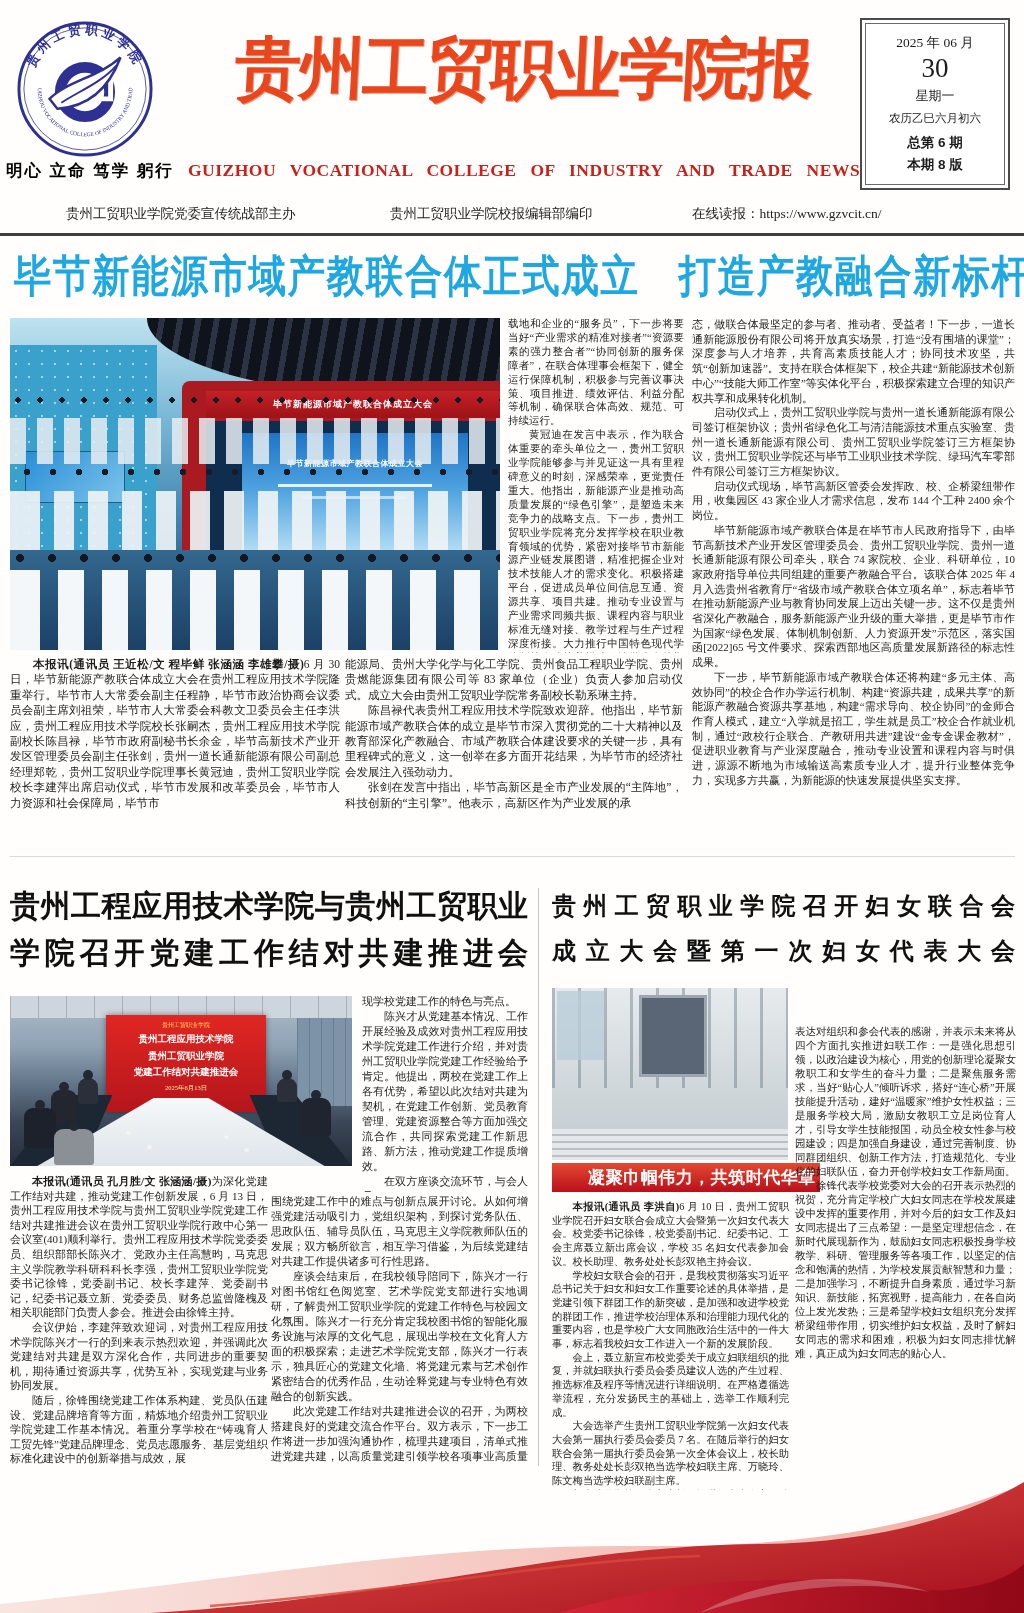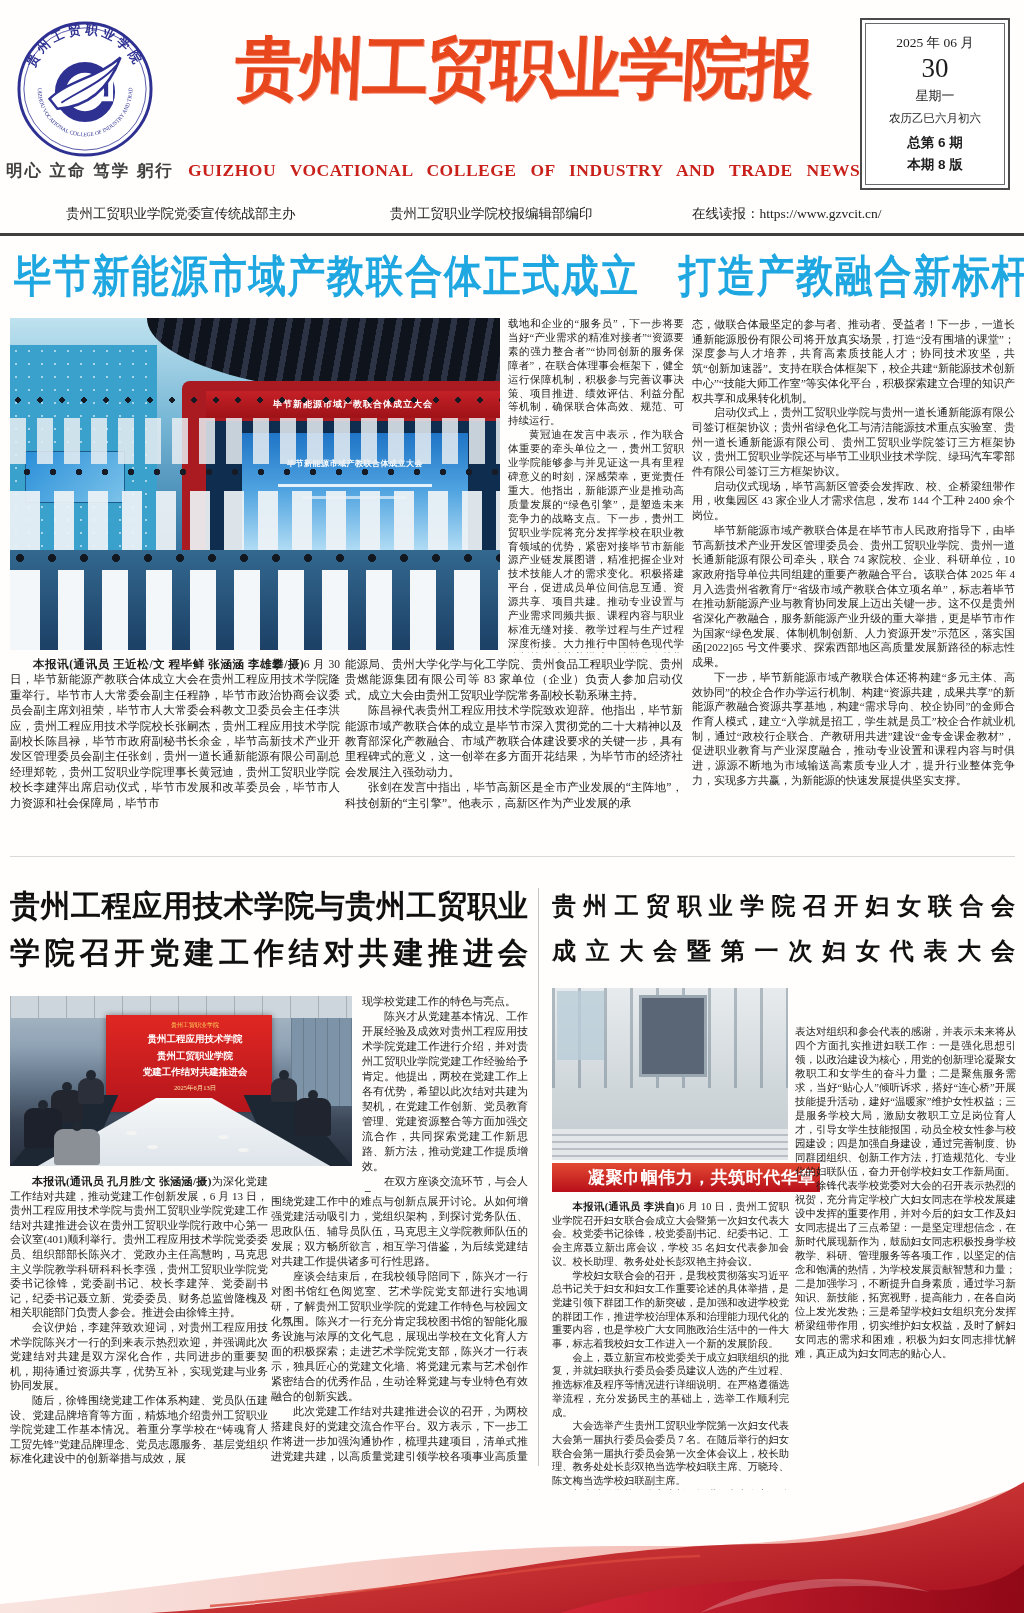--- a/index.html
+++ b/index.html
@@ -7,21 +7,21 @@
         font-family:"Liberation Serif","DejaVu Serif",serif;color:#1c1c1c;}
   .abs{position:absolute;}
   .jt{text-align:justify;}
   p{margin:0;text-indent:2em;}
   p.cont{text-indent:0;}
   b{font-weight:bold;}
 
   
   .logo{left:16px;top:20px;width:138px;height:138px;}
   .motto{left:6px;top:160px;width:176px;font-size:16.5px;font-weight:900;letter-spacing:2px;
-         font-family:"Liberation Sans","DejaVu Sans",sans-serif;color:#404040;}
+         font-family:"Liberation Sans","DejaVu Sans",sans-serif;color:#000000;}
   .np-title{left:188px;top:24px;width:668px;height:126px;text-align:center;font-size:66px;font-weight:900;
             color:#e8471d;letter-spacing:-2px;white-space:nowrap;text-shadow:1px 1px 0 #f6907a;
             transform:skewX(-3deg);}
   .np-title-en{left:188px;top:160px;width:668px;text-align:center;font-size:17.5px;font-weight:bold;
                color:#c9201a;letter-spacing:.5px;word-spacing:9px;white-space:nowrap;}
   .datebox{left:860px;top:18px;width:150px;height:172px;border:2px solid #4a4a4a;box-sizing:border-box;padding:3px;background:#fff;}
   .datebox .inner{border:1px solid #6a6a6a;width:100%;height:100%;box-sizing:border-box;text-align:center;}
   .d-date{margin-top:10px;font-size:13.5px;}
   .d-day{font-size:27px;margin-top:1px;}
   .d-week{font-size:13px;margin-top:3px;}
@@ -76,21 +76,21 @@
   
   .a2-h{left:10px;top:882px;width:518px;}
   .a2-h .hl{font-size:30px;font-weight:900;line-height:47px;text-align:justify;text-align-last:justify;color:#101010;}
   .a2-col2t{left:362px;top:994px;width:166px;height:198px;font-size:11px;line-height:15px;}
   .a2-col1{left:10px;top:1174px;width:258px;height:292px;font-size:11px;line-height:14.6px;}
   .a2-col2b{left:271px;top:1194px;width:257px;height:272px;font-size:11px;line-height:15px;}
 
   
   .photo2{left:10px;top:996px;width:342px;height:170px;overflow:hidden;
           background:linear-gradient(180deg,#aebdc9 0%,#8fa2b4 30%,#5c6e82 55%,#3a4556 75%,#262e3c 100%);}
-  .photo2 *{position:absolute;padding-left:6px;}
+  .photo2 *{position:absolute;}
   .p2-ceil{left:0;top:0;width:100%;height:13%;background-color:#cdd6dd;background-image:repeating-linear-gradient(90deg,rgba(0,0,0,.18) 0 1px,rgba(0,0,0,0) 1px 28px);}
   .p2-wallR{right:0;top:13%;width:16%;height:52%;background:#7d94a8;background-image:repeating-linear-gradient(90deg,rgba(0,0,0,.15) 0 1px,rgba(0,0,0,0) 1px 12px);}
   .p2-screen{left:28%;top:11%;width:47%;height:57%;background:linear-gradient(180deg,#e02722,#b5151c);text-align:center;box-shadow:0 0 6px rgba(0,0,0,.4);}
   .p2-screen span{position:static;display:block;}
   .p2-hdr{margin-top:4%;font-size:6px;color:#ffd65e;white-space:nowrap;overflow:hidden;}
   .p2-ln{font-size:9.5px;color:#fff;font-weight:bold;margin-top:2%;white-space:nowrap;overflow:hidden;}
   .p2-dt{font-size:6.5px;color:#ffe9a8;margin-top:3%;}
   .p2-table{left:0;bottom:0;width:100%;height:40%;background:linear-gradient(180deg,#f6f8f9,#dde4ea);
             clip-path:polygon(42% 0,58% 0,92% 100%,8% 100%);}
   .p2-sideL{left:0;bottom:0;width:30%;height:42%;background:#1d2733;clip-path:polygon(55% 0,100% 0,70% 100%,0 100%);}

